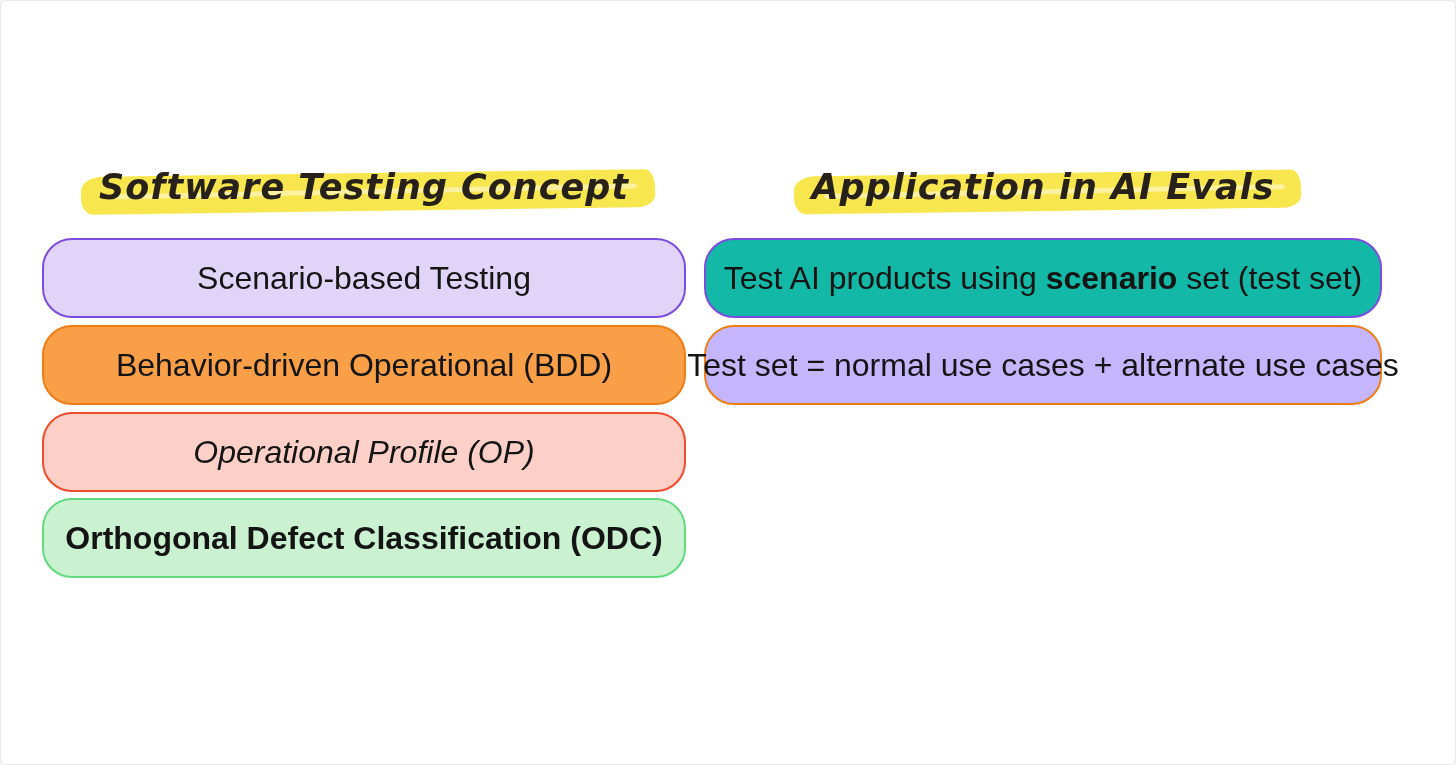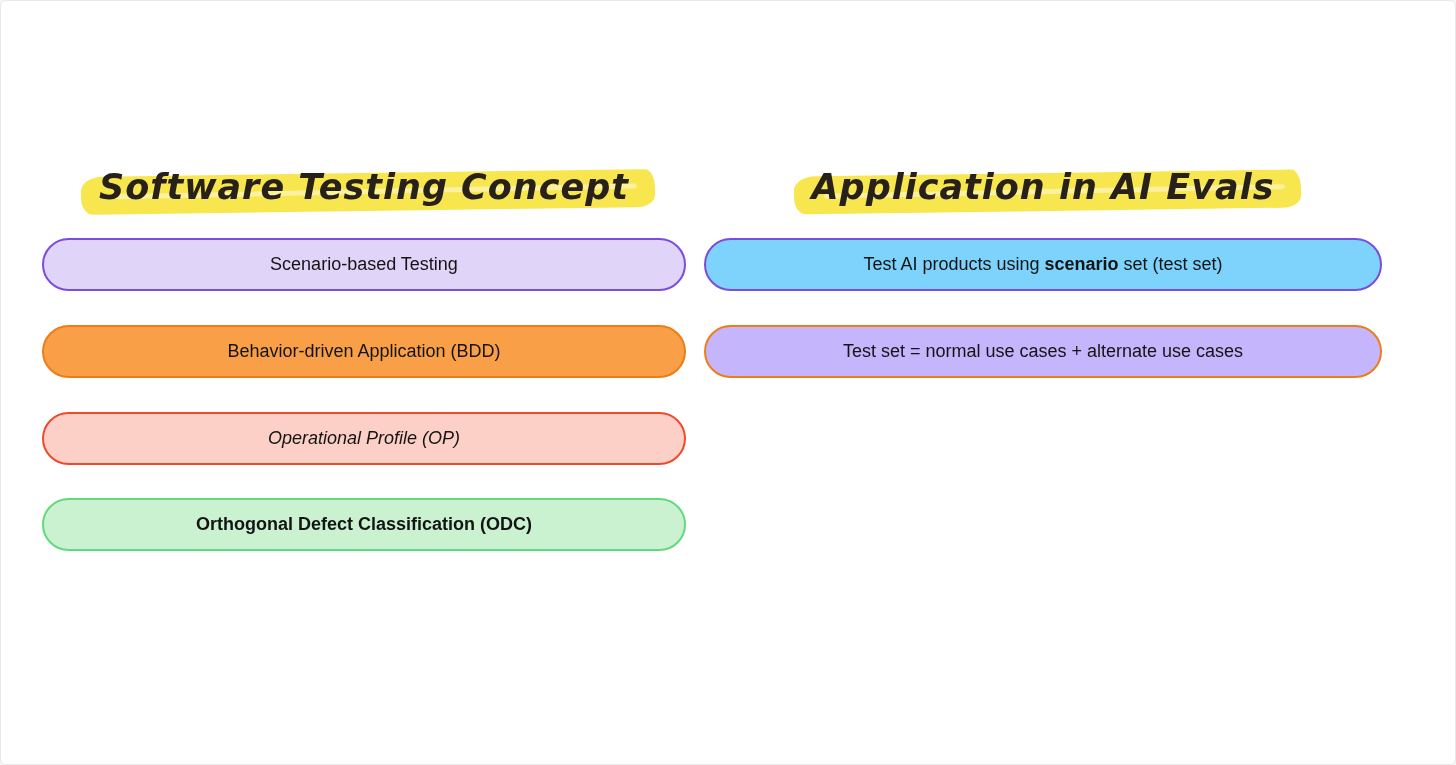--- a/index.html
+++ b/index.html
@@ -62,28 +62,28 @@
     right: 3%;
     top: 42%;
     height: 5px;
     background: rgba(255,255,255,0.45);
     border-radius: 4px;
     transform: rotate(-0.4deg);
   }
   
   .pill {
     position: absolute;
-    height: 53px;
+    height: 80px;
     box-sizing: border-box;
     border: 2.5px solid;
     border-radius: 30px;
     display: flex;
     align-items: center;
     justify-content: center;
-    font-size: 18px;
+    font-size: 32px;
     color: #141414;
     white-space: nowrap;
     padding: 6px 8px;
   }
   .pill .b { font-weight: 700; }
   .pill.l { left: 41px;  width: 644px; }
   .pill.r { left: 703px; width: 678px; }
   .row-0 { top: 237px; }
   .row-1 { top: 324px; }
   .row-2 { top: 411px; font-style: italic; }
@@ -103,26 +103,26 @@
   <div class="col-header right">
     <span class="hl-wrap">
       <span class="hl-bar" style="background-color: rgb(248, 230, 79);"></span>
       <span class="hl-text">Application in AI Evals</span>
     </span>
   </div>
 
   <div class="pill l row-0" style="background-color: rgb(224, 212, 249); border-color: rgb(124, 75, 224);">
     <span>Scenario-based Testing</span>
   </div>
-  <div class="pill r row-0" style="background-color: #7dd3fc; border-color: rgb(124, 75, 224);">
+  <div class="pill r row-0" style="background-color: #14b8a6; border-color: rgb(124, 75, 224);">
     <span><span>Test AI products using </span><span class="b">scenario</span><span> set (test set)</span></span>
   </div>
 
   <div class="pill l row-1" style="background-color: rgb(249, 159, 71); border-color: rgb(238, 125, 21);">
-    <span>Behavior-driven Application (BDD)</span>
+    <span>Behavior-driven Operational (BDD)</span>
   </div>
   <div class="pill r row-1" style="background-color: #c4b5fd; border-color: rgb(238, 125, 21);">
     <span><span>Test set = normal use cases + alternate use cases</span><span class="b"></span><span></span></span>
   </div>
 
   <div class="pill l row-2" style="background-color: rgb(253, 208, 199); border-color: rgb(240, 74, 43);">
     <span>Operational Profile (OP)</span>
   </div>
 
   <div class="pill l row-3" style="background-color: rgb(202, 242, 209); border-color: rgb(98, 217, 127);">

